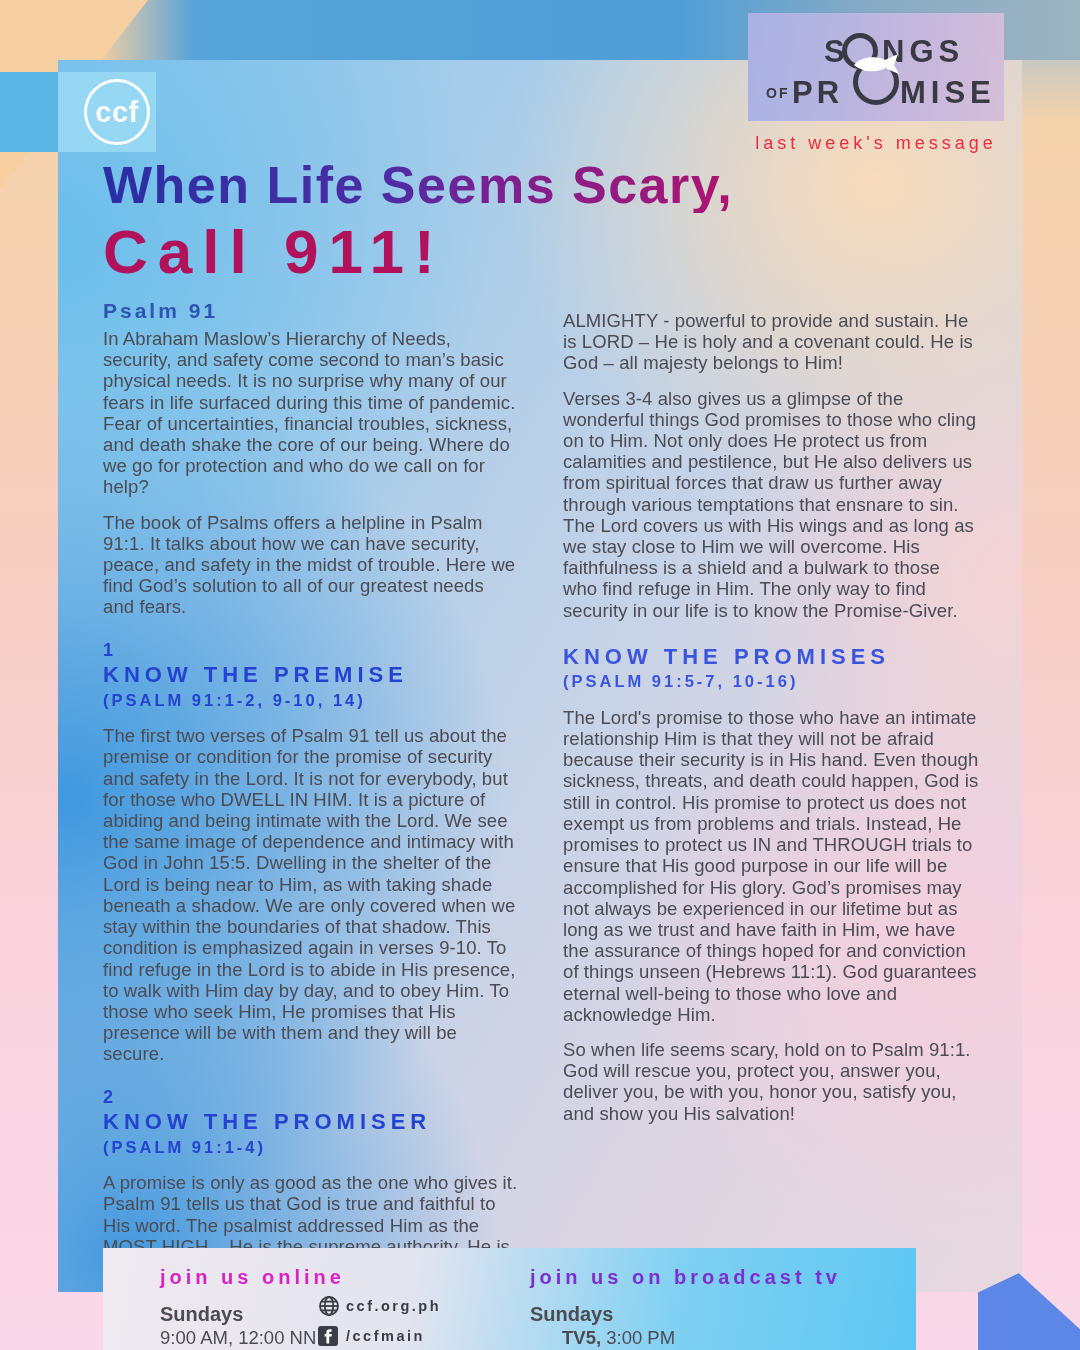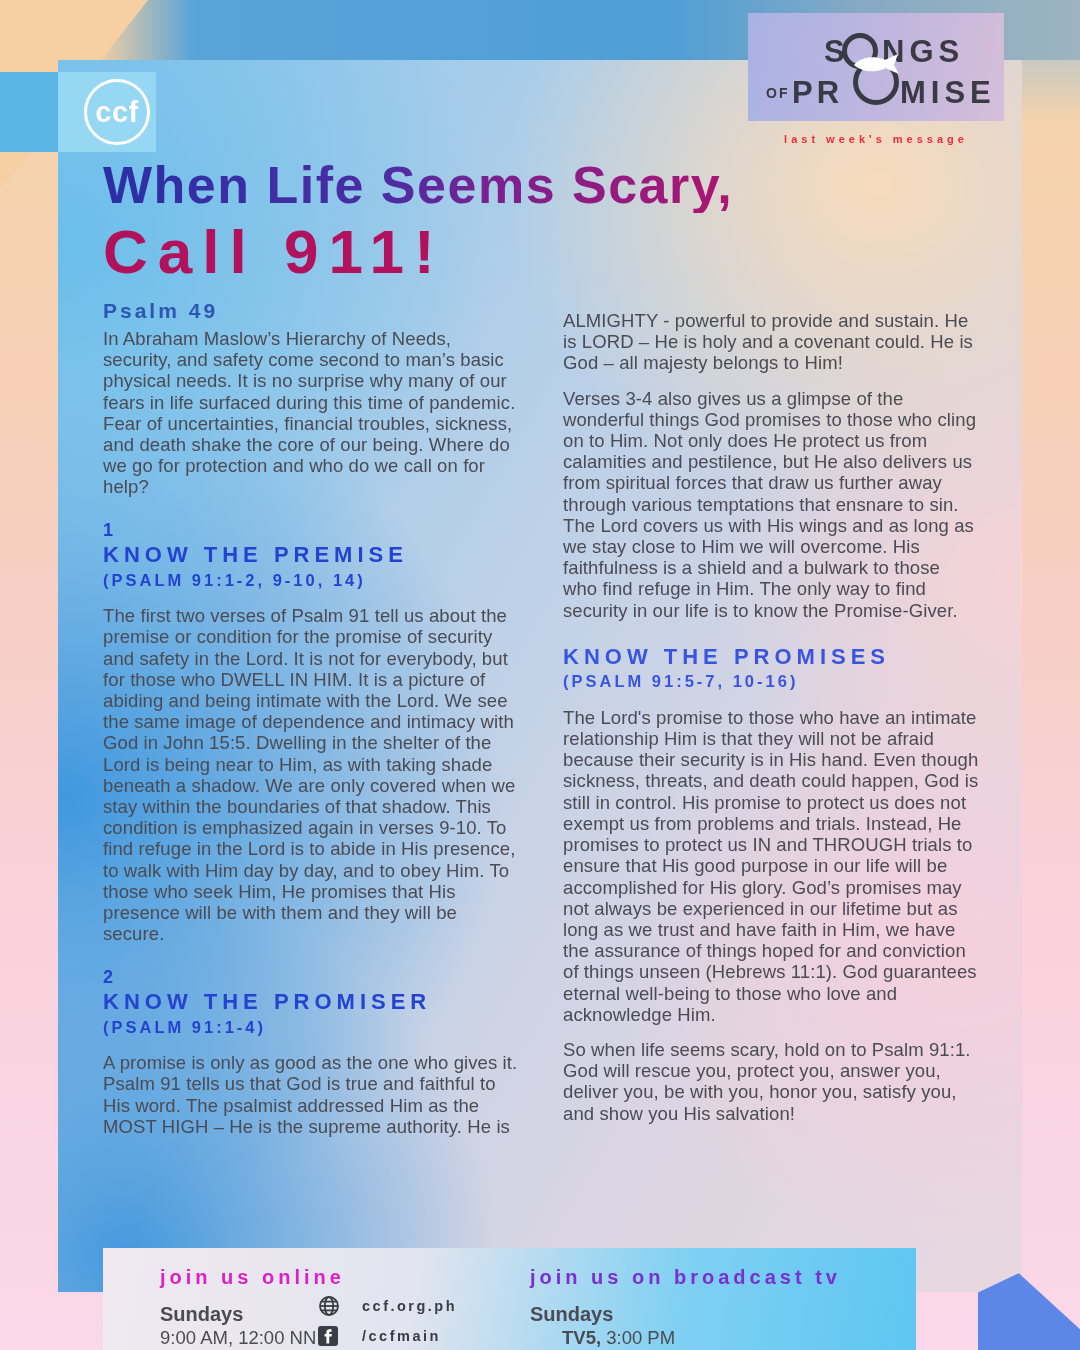--- a/index.html
+++ b/index.html
@@ -22,21 +22,21 @@
       radial-gradient(55% 42% at 7% 97%,rgba(62,150,221,.95) 0%,rgba(62,150,221,0) 70%),
       linear-gradient(120deg,#8ec6ec 0%,#aacde9 30%,#c9d3e6 55%,#ddd5e2 75%,#e8d8e0 100%);}
   .ccf-band{position:absolute;left:0;top:72px;width:156px;height:80px;
     background:linear-gradient(90deg,#5ab6e4 0,#5ab6e4 58px,#96d8f4 58px,#96d8f4 100%);}
   .ccf-circle{position:absolute;left:84px;top:7px;width:66px;height:66px;border:3.5px solid #fff;
     border-radius:50%;box-sizing:border-box;display:flex;align-items:center;justify-content:center;}
   .ccf-circle span{color:#fff;font-size:29px;font-weight:bold;letter-spacing:.5px;}
   .songs-box{position:absolute;left:748px;top:13px;width:256px;height:108px;
     background:linear-gradient(100deg,#a9b2e4 0%,#c0b6de 55%,#d5bed9 100%);}
   .tagline{position:absolute;left:742px;top:133px;width:268px;text-align:center;
-    color:#ee2b3c;font-weight:bold;font-size:11px;letter-spacing:4px;}
+    color:#ee2b3c;font-weight:normal;font-size:18px;letter-spacing:4px;}
   .title{position:absolute;left:103px;top:158px;width:880px;}
   .title-l1{font-size:52px;font-weight:bold;letter-spacing:1.5px;line-height:1.05;
     background:linear-gradient(90deg,#2b2fa4 0%,#4c2da4 45%,#7b2190 62%,#ad1570 100%);
     -webkit-background-clip:text;background-clip:text;color:transparent;display:inline-block;}
   .title-l2{font-size:62px;font-weight:bold;letter-spacing:10px;color:#b2125c;margin-top:3px;}
   .title-sub{font-size:21px;font-weight:bold;letter-spacing:3px;color:#2d55b2;margin-top:12px;}
   .col{position:absolute;top:310px;width:416px;color:#4b4b54;}
   .col-left{left:103px;margin-top:18px;}
   .col-right{left:563px;}
   .col p{font-size:18.5px;line-height:21.2px;letter-spacing:.1px;margin:0 0 14px 0;}
@@ -50,21 +50,21 @@
     background:linear-gradient(100deg,#f0e9f0 0%,#e2e4ef 38%,#7fd0f2 70%,#5cc6f2 100%);}
   .fo-head{font-size:20px;font-weight:bold;letter-spacing:4px;color:#d922c6;}
   .fb-head{font-size:20px;font-weight:bold;letter-spacing:4px;color:#7b2fd1;}
   .f-block{position:absolute;top:18px;color:#4b4b54;}
   .f-online{left:57px;}
   .f-broadcast{left:427px;}
   .f-day{font-size:20px;font-weight:bold;margin-top:14px;}
   .f-line{font-size:18.5px;line-height:23px;}
   .f-line b{font-weight:bold;margin-left:32px;}
   .social{position:absolute;left:215px;top:47px;}
-  .social-row{display:flex;align-items:center;margin-bottom:9px;color:#3c3c44;gap:16px;}
+  .social-row{display:flex;align-items:center;margin-bottom:9px;color:#3c3c44;}
   .social-row .ic{width:28px;display:flex;align-items:center;}
   .social-label{font-size:14.5px;letter-spacing:2.5px;font-weight:bold;}
   .yt-word{font-size:15px;font-weight:bold;letter-spacing:0;margin-right:6px;}
   .corner-br{position:absolute;left:978px;top:1270px;width:102px;height:80px;background:#5d87e6;
     -webkit-clip-path:polygon(0% 28%,40% 4%,100% 74%,100% 100%,0% 100%);
     clip-path:polygon(0% 28%,40% 4%,100% 74%,100% 100%,0% 100%);}
 </style>
 </head>
 <body>
 
@@ -92,25 +92,26 @@
       <path d="M137 47 L 150 41 L 146 52 L 151 61 L 139 56 Z" fill="#ffffff"></path>
       <text x="152" y="90" font-size="31" font-weight="bold" letter-spacing="5" fill="#3a3a44" font-family="Liberation Sans, sans-serif">MISE</text>
     </svg>
   </div>
 
   <div class="tagline">last week's message</div>
 
   <div class="title">
     <div><span class="title-l1">When Life Seems Scary,</span></div>
     <div class="title-l2">Call 911!</div>
-    <div class="title-sub">Psalm 49</div>
+    <div class="title-sub">Psalm 91</div>
   </div>
 
   <div class="col col-left">
     <p>In Abraham Maslow’s Hierarchy of Needs, security, and safety come second to man’s basic physical needs. It is no surprise why many of our fears in life surfaced during this time of pandemic. Fear of uncertainties, financial troubles, sickness, and death shake the core of our being. Where do we go for protection and who do we call on for help?</p>
+    <p>The book of Psalms offers a helpline in Psalm 91:1. It talks about how we can have security, peace, and safety in the midst of trouble. Here we find God’s solution to all of our greatest needs and fears.</p>
     <div class="sec">
       <div class="num">1</div>
       <div class="t">KNOW THE PREMISE</div>
       <div class="ref">(PSALM 91:1-2, 9-10, 14)</div>
     </div>
     <p>The first two verses of Psalm 91 tell us about the premise or condition for the promise of security and safety in the Lord. It is not for everybody, but for those who DWELL IN HIM. It is a picture of abiding and being intimate with the Lord. We see the same image of dependence and intimacy with God in John 15:5. Dwelling in the shelter of the Lord is being near to Him, as with taking shade beneath a shadow. We are only covered when we stay within the boundaries of that shadow. This condition is emphasized again in verses 9-10. To find refuge in the Lord is to abide in His presence, to walk with Him day by day, and to obey Him. To those who seek Him, He promises that His presence will be with them and they will be secure.</p>
     <div class="sec">
       <div class="num">2</div>
       <div class="t">KNOW THE PROMISER</div>
       <div class="ref">(PSALM 91:1-4)</div>

